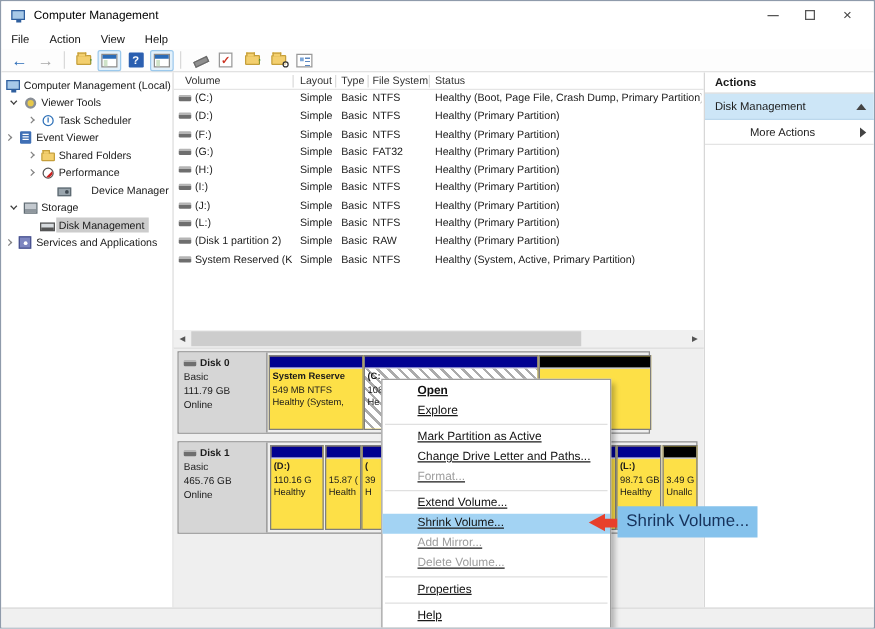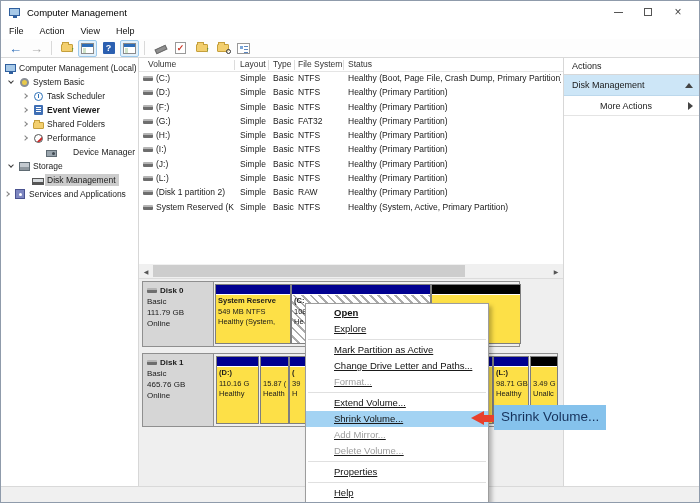--- a/index.html
+++ b/index.html
@@ -110,21 +110,21 @@
   .part { position:absolute; top:2px; bottom:2px; border:1px solid #7f7f7f; background:#fde047; overflow:hidden; }
   .part-head { height:10px; border-bottom:1px solid #fff; }
   .part-head.primary { background:#000090; }
   .part-head.unallocated { background:#000; }
   .part-body { padding:1px 2px; font-size:7.5px; line-height:10.5px; white-space:nowrap; }
   .part-body .l0 { font-weight:bold; }
   .part.hatched .part-body { position:absolute; left:0; right:0; top:10px; bottom:0;
      background:repeating-linear-gradient(45deg, #ffffff 0 4px, #ababab 4px 6px); }
 
   
-  #actions-header { height:17px; border-bottom:1px solid #d7d7d7; display:flex; align-items:center; padding-left:8px; font-weight:normal; font-size:9px; }
+  #actions-header { height:17px; border-bottom:1px solid #d7d7d7; display:flex; align-items:center; padding-left:8px; font-weight:bold; font-size:9px; }
   #actions-group { height:21px; background:#cde6f7; border-bottom:1px solid #bcd8ec; display:flex; align-items:center; padding:0 8px; font-size:9px; }
   #actions-group .grow { flex:1; }
   .caret-up { width:0; height:0; border-left:4px solid transparent; border-right:4px solid transparent; border-bottom:5px solid #444; }
   #actions-more { height:20px; display:flex; align-items:center; padding:0 8px 0 36px; font-size:9px; border-bottom:1px solid #e4e4e4; }
   #actions-more .grow { flex:1; }
   .caret-right { width:0; height:0; border-top:4px solid transparent; border-bottom:4px solid transparent; border-left:5px solid #444; }
 
   
   #context-menu { position:absolute; left:304px; top:302px; width:184px; background:#fff; border:1px solid #9d9d9d; box-shadow:3px 3px 4px rgba(0,0,0,.25); z-index:50; padding:1px 0;text-decoration:underline; }
   .cm-item { height:16px; line-height:16px; padding-left:28px; font-size:9.5px; color:#111; white-space:nowrap; }
@@ -217,32 +217,32 @@
         </span>
         <span class="tree-label">Computer Management (Local)</span>
       </div>
       <div class="tree-row" style="padding-left: 4px;">
         <span class="chev-slot">
           <span class="chev exp"></span>
         </span>
         <span class="tree-icon">
           <span class="i-systools"></span>
         </span>
-        <span class="tree-label">System Basic</span>
+        <span class="tree-label">Viewer Tools</span>
       </div>
       <div class="tree-row" style="padding-left: 18px;">
         <span class="chev-slot">
           <span class="chev"></span>
         </span>
         <span class="tree-icon">
           <span class="i-clock"></span>
         </span>
         <span class="tree-label">Task Scheduler</span>
       </div>
-      <div class="tree-row" style="padding-left: 18px; font-weight: bold;">
+      <div class="tree-row" style="">
         <span class="chev-slot">
           <span class="chev"></span>
         </span>
         <span class="tree-icon">
           <span class="i-event"></span>
         </span>
         <span class="tree-label">Event Viewer</span>
       </div>
       <div class="tree-row" style="padding-left: 18px;">
         <span class="chev-slot">

